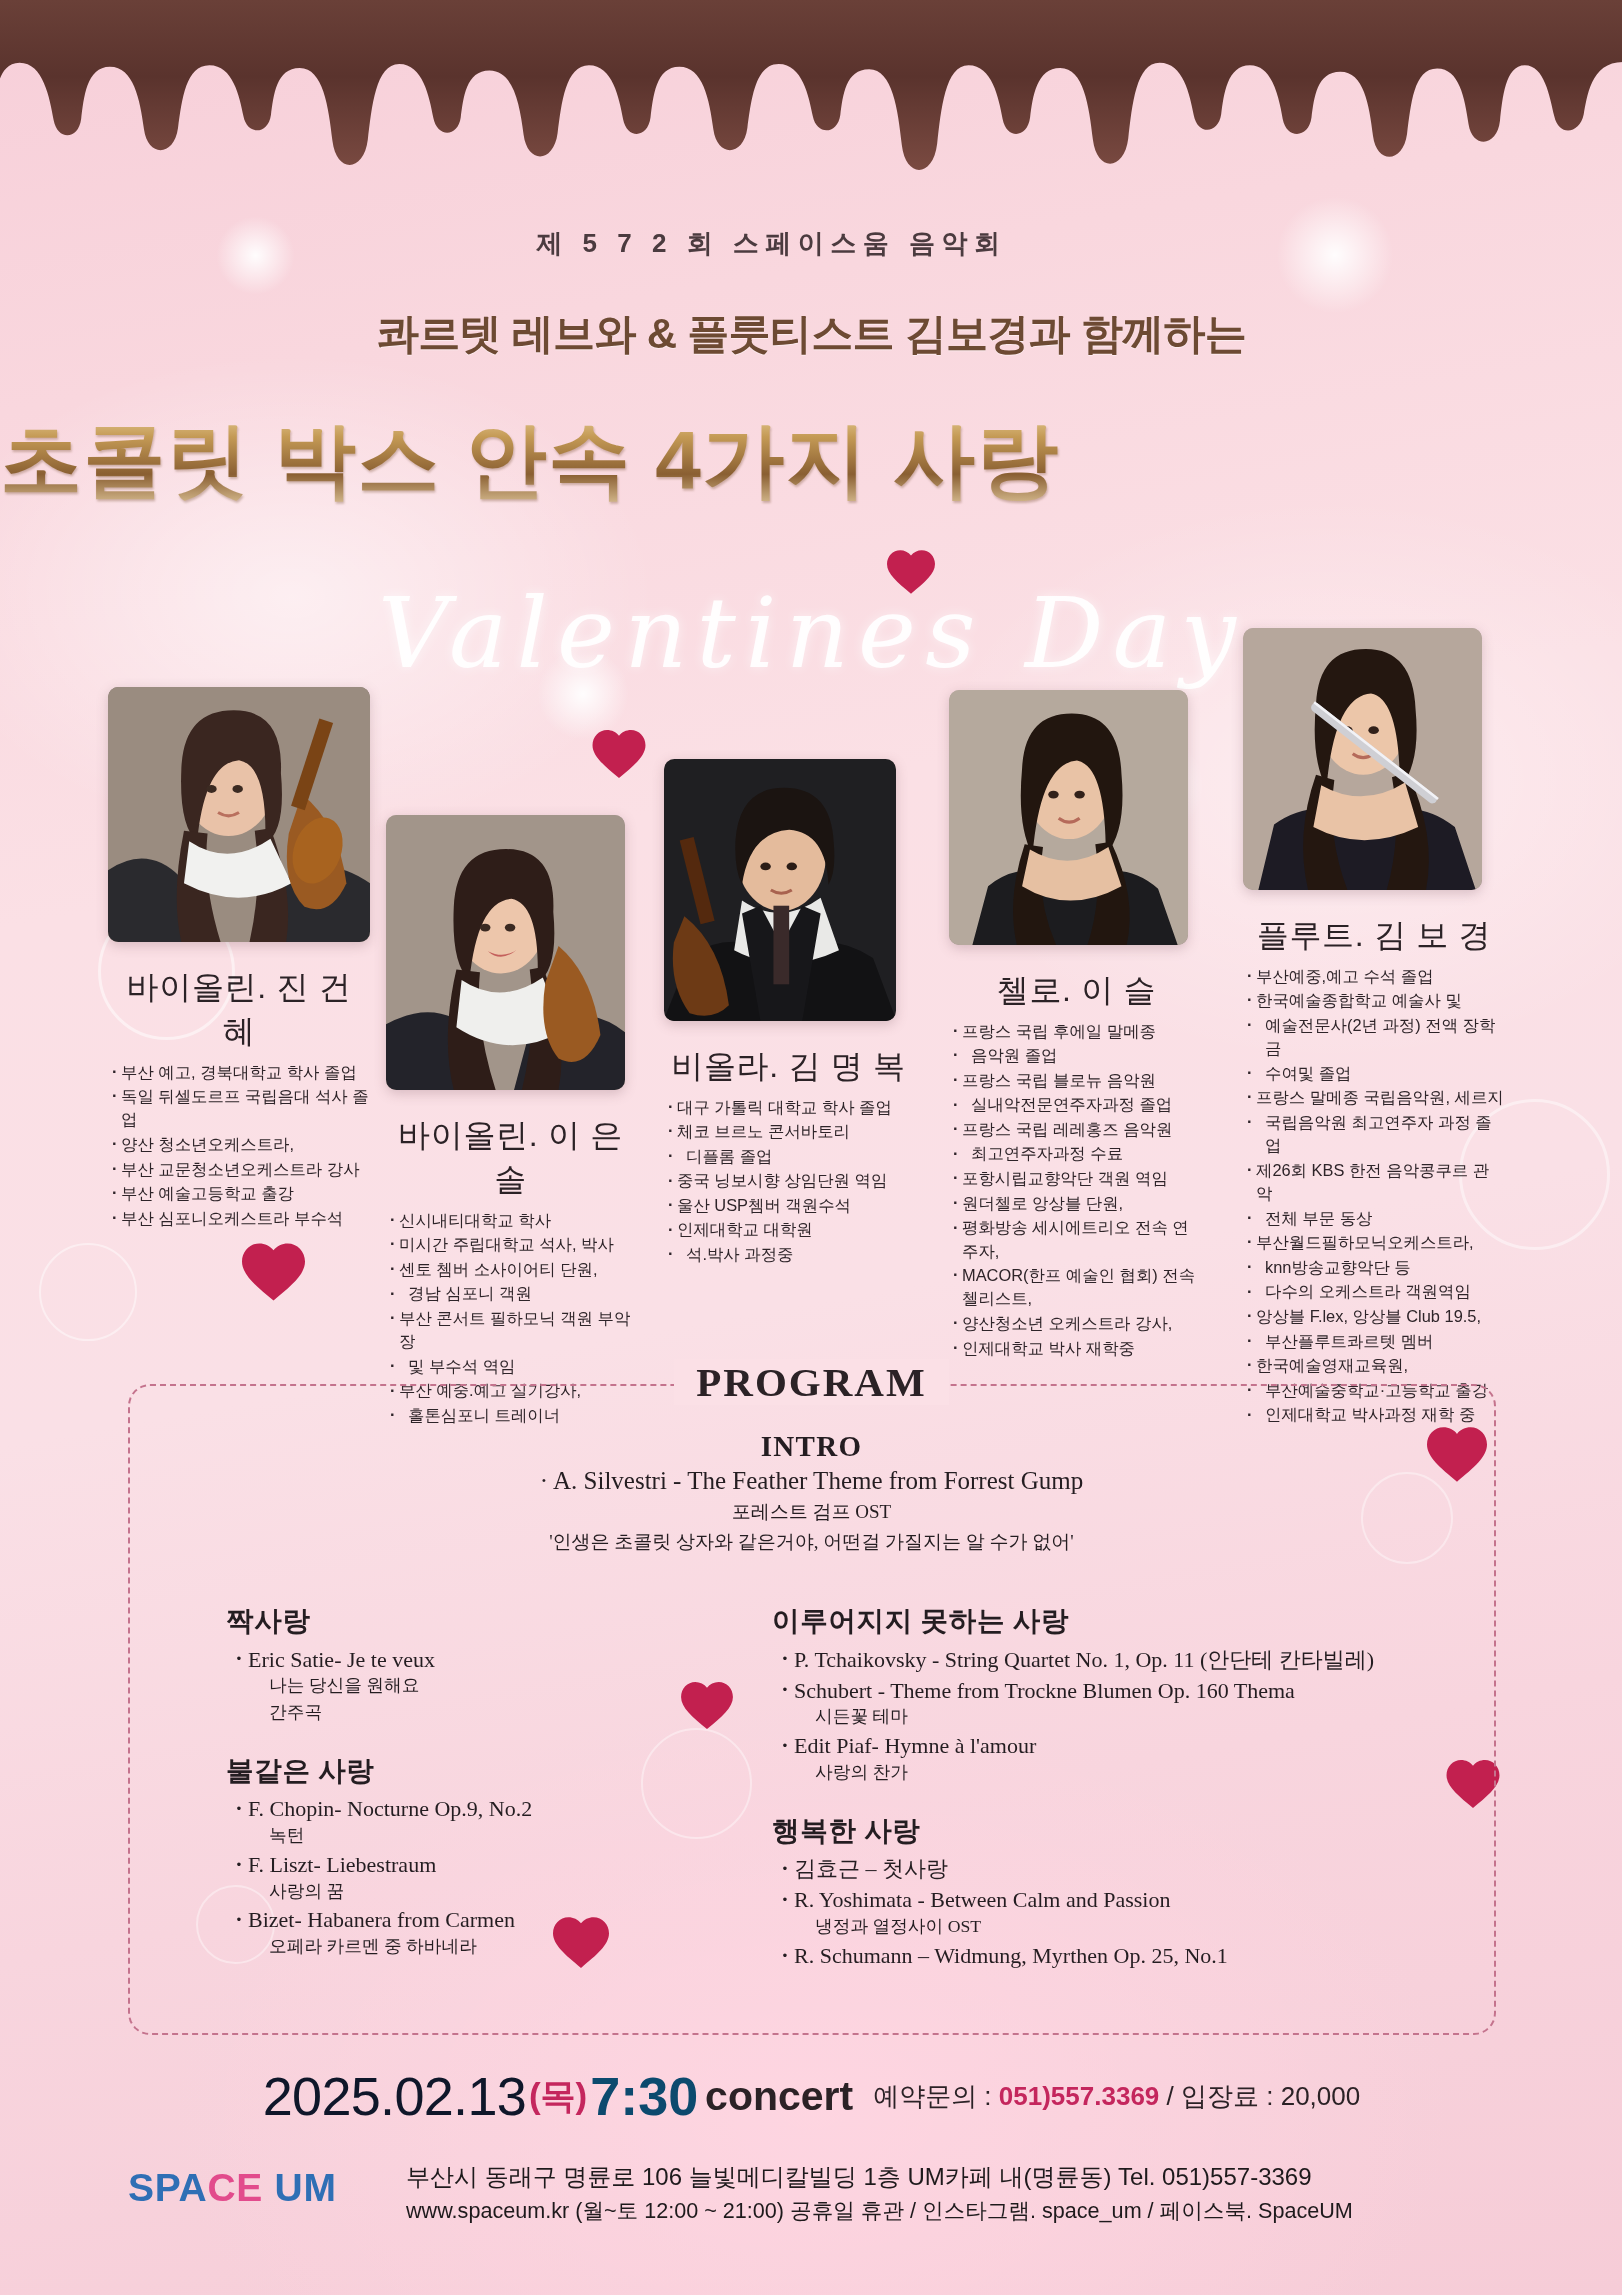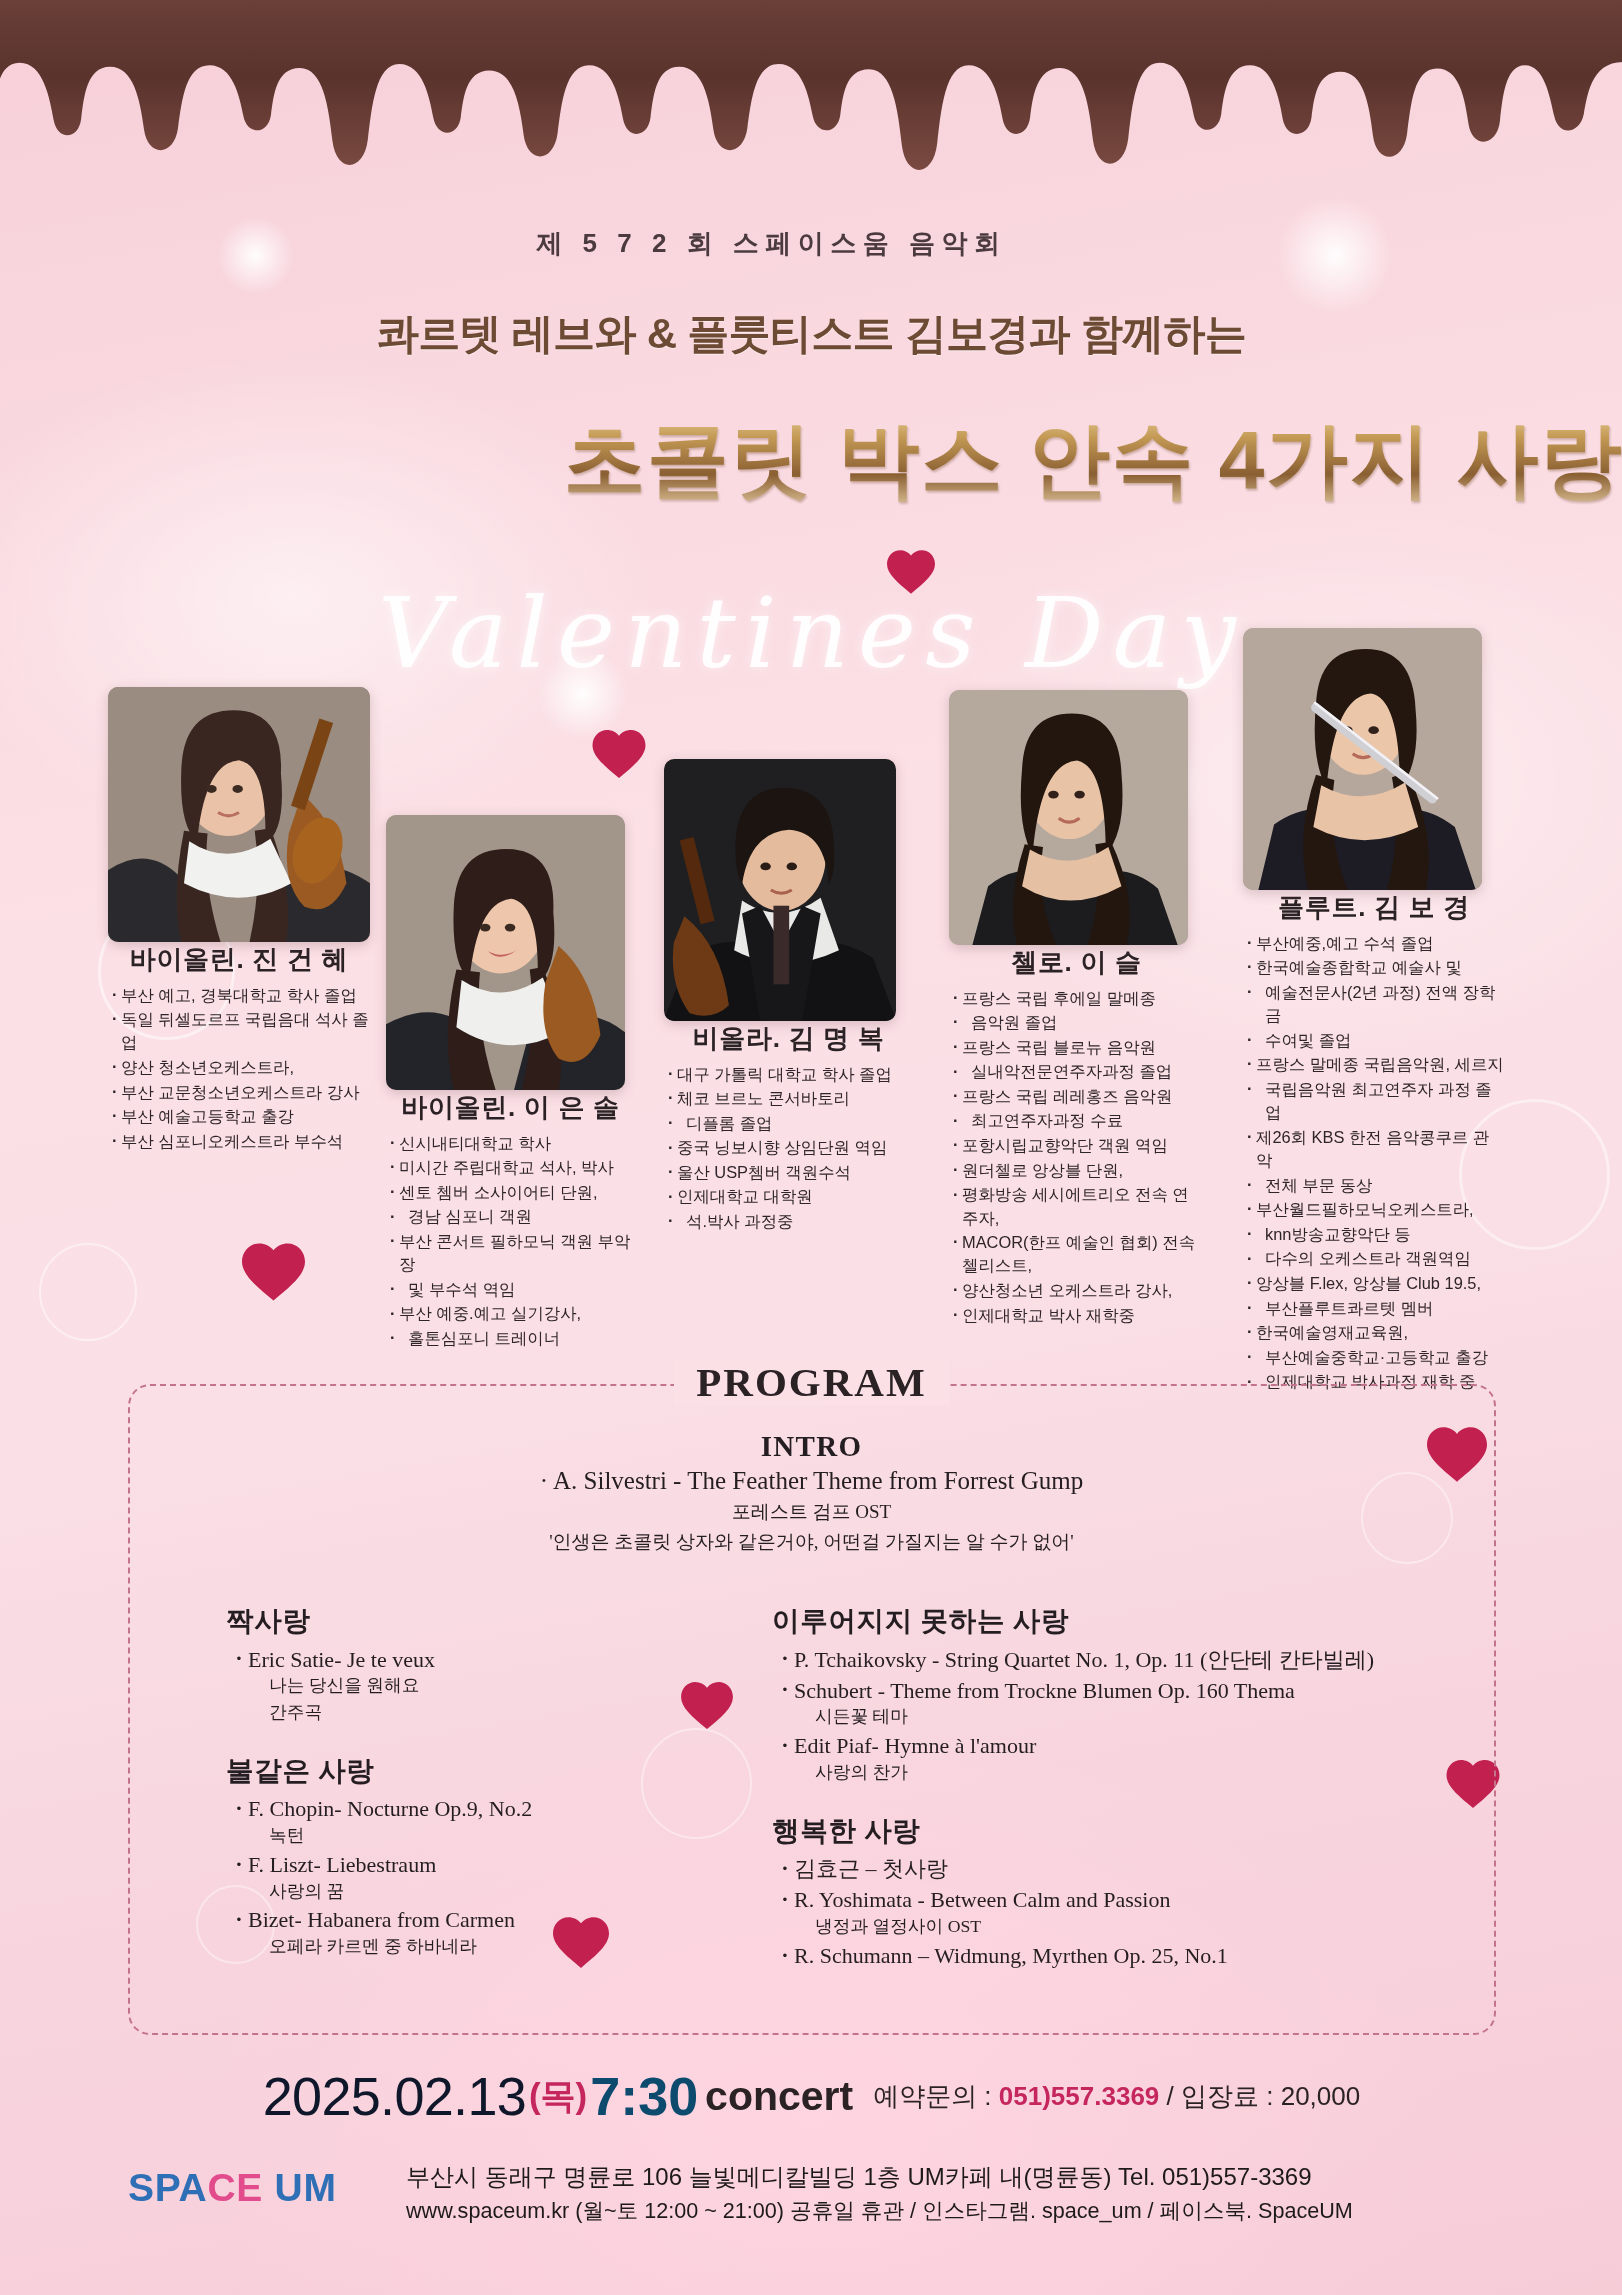--- a/index.html
+++ b/index.html
@@ -37,21 +37,21 @@
   }
   .subtitle {
     position: absolute; top: 306px; left: 0; width: 1623px;
     text-align: center;
     font-size: 42px; font-weight: 700; letter-spacing: -0.7px;
     color: #6d4a33;
     text-shadow: 0 1.3px 0.7px rgba(255,255,255,0.5);
   }
   .maintitle {
     position: absolute; top: 406px; left: 0; width: 1623px;
-    text-align: right;
+    text-align: left;
     font-size: 82px; font-weight: 800; letter-spacing: 1.3px;
     background: linear-gradient(180deg, #f0d9a8 0%, #c49a55 28%, #8a5f32 62%, #f2ddb2 100%);
     -webkit-background-clip: text;
     background-clip: text;
     color: transparent;
     -webkit-text-fill-color: transparent;
     filter: drop-shadow(1.3px 2px 1.3px rgba(120,80,50,0.35));
     text-decoration: underline;
   }
   .valentines {
@@ -74,24 +74,24 @@
   .photo {
     border-radius: 10.5px;
     background: linear-gradient(160deg,#b9a7a2,#8e7b78);
     overflow: hidden;
     position: relative;
     box-shadow: 0 3.9px 11.8px rgba(120,80,90,0.25);
   }
   .photo svg { display:block; width:100%; height:100%; }
   .p-name {
     text-align: center;
-    font-size: 26px;
-    font-weight: 700;
+    font-size: 32px;
+    font-weight: 400;
     color: #2b2226;
-    margin-top: 0;
+    margin-top: 24px;
     letter-spacing: 0.7px;
   }
   .p-bio {
     margin-top: 6.5px;
     font-size: 16.4px;
     line-height: 1.42;
     color: #2e2429;
   }
   .p-bio li {
     list-style: none;

